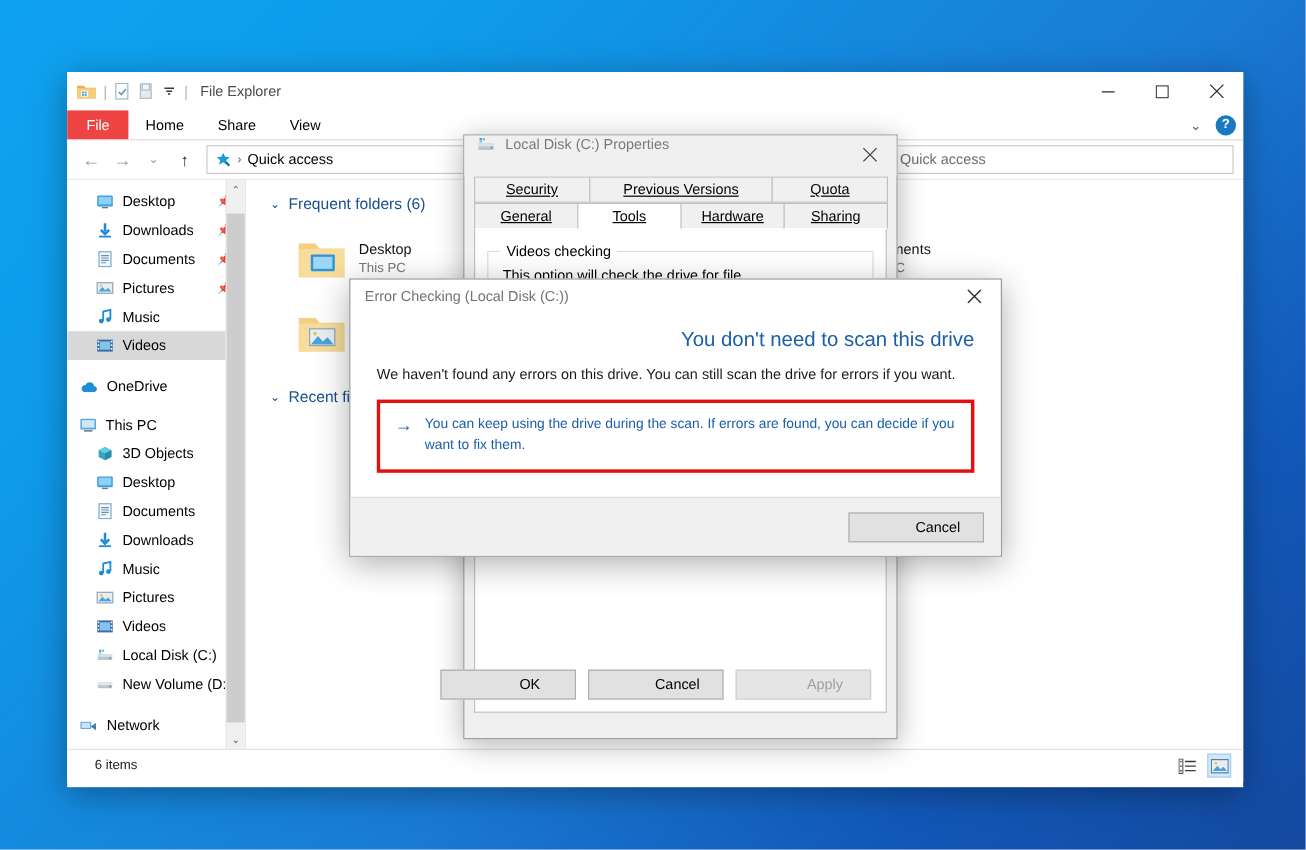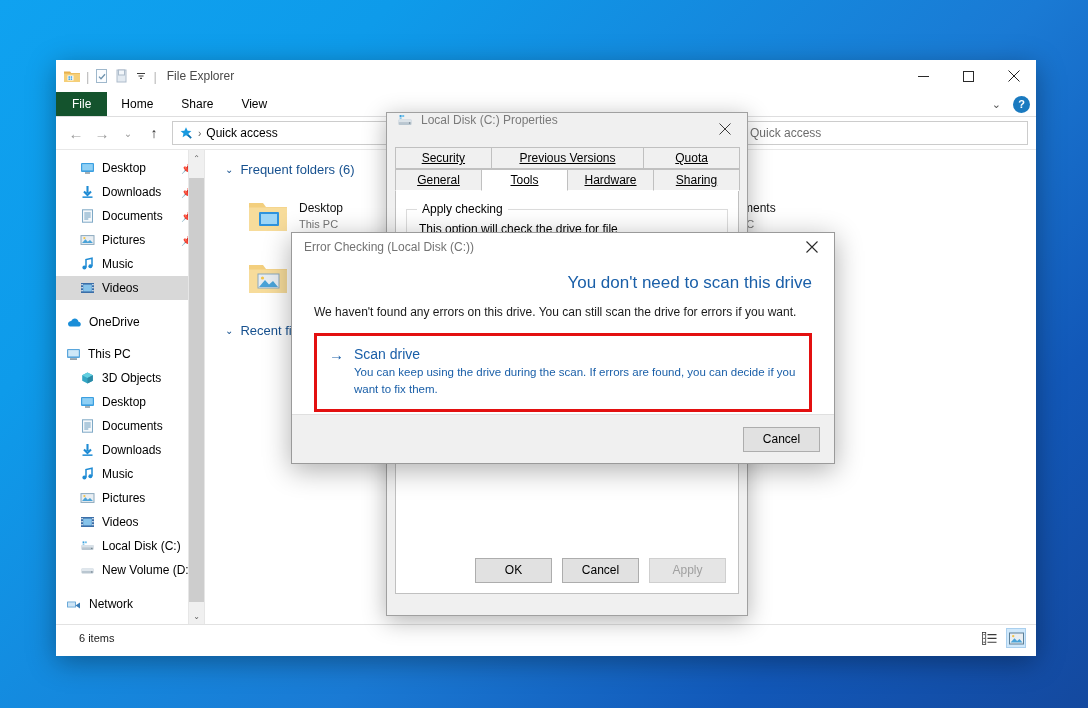--- a/index.html
+++ b/index.html
@@ -35,21 +35,21 @@
   .wc { width: 45px; height: 32px; display: flex; align-items: center; justify-content: center; color: #222; }
 
   .ribbonbar {
     height: 24px; position: relative; display: flex; align-items: stretch;
     border-bottom: 1px solid #dededf;
     background: #fff;
   }
   .rtab {
     padding: 0 14px; display: flex; align-items: center; font-size: 12px; color: #000;
   }
-  .rtab.file { background: #14532d; color: #fff; font-weight: normal; padding: 0 16px; }
+  .rtab.file { background: #ef4444; color: #fff; font-weight: normal; padding: 0 16px; }
   .ribbon-right { position: absolute; right: 6px; top: 0; height: 24px; display: flex; align-items: center; gap: 8px; }
   .chev { color: #555; font-size: 11px; padding: 0 4px; }
   .helpbtn {
     width: 17px; height: 17px; border-radius: 50%; background: #1a7ac0; color: #fff;
     font-size: 11px; display: flex; align-items: center; justify-content: center; font-weight: bold;
   }
 
   .navbar { height: 32px; display: flex; align-items: center; padding: 0 8px; gap: 2px; background: #fff; }
   .navbtn { width: 24px; height: 24px; display: flex; align-items: center; justify-content: center; font-size: 15px; color: #9a9a9a; }
   .navbtn.up { color: #2b2b2b; font-size: 14px; }
@@ -140,21 +140,21 @@
   .gb-legend {
     position: absolute; top: -8px; left: 10px; background: #fff; padding: 0 5px; font-size: 12px; color: #000;
   }
   .gb-text { font-size: 12px; color: #000; line-height: 1.5; }
   .pbuttons {
     position: absolute; left: 11px; right: 0; bottom: 0; height: 46px;
     display: flex; align-items: center; justify-content: flex-end; gap: 10px; padding-right: 12px;
   }
   .btn {
     min-width: 75px; height: 23px; border: 1px solid #adadad; background: #e1e1e1;
-    font-size: 12px; color: #000; display: flex; align-items: center; justify-content: center;
+    font-size: 12px; color: #000; display: flex; align-items: center; justify-content: center; padding-left: 36px;
   }
   .btn.disabled { color: #a0a0a0; border-color: #cfcfcf; background: #e5e5e5; }
 
   
   #errdlg {
     position: absolute; left: 291px; top: 232px; width: 542px; height: 230px;
     background: #fff; border: 1px solid #9a9a9a;
     box-shadow: 0 6px 26px rgba(0,0,0,.32);
   }
   .edlg-title { height: 28px; display: flex; align-items: center; padding-left: 12px; font-size: 12px; color: #737373; position: relative; }
@@ -589,21 +589,21 @@
       <div class="tabrow row2">
         <div class="tab">General</div>
         <div class="tab active">Tools</div>
         <div class="tab">Hardware</div>
         <div class="tab">Sharing</div>
       </div>
     </div>
 
     <div class="pbody">
       <div class="groupbox">
-        <span class="gb-legend">Apply checking</span>
+        <span class="gb-legend">Videos checking</span>
         <div class="gb-text">This option will check the drive for file</div>
       </div>
       <div class="pbuttons">
         <div class="btn">OK</div>
         <div class="btn">Cancel</div>
         <div class="btn disabled">Apply</div>
       </div>
     </div>
   </div>
 
@@ -616,21 +616,20 @@
           </svg>
       </span>
     </div>
     <div class="edlg-body">
       <div class="edlg-h1">You don't need to scan this drive</div>
       <div class="edlg-p">We haven't found any errors on this drive. You can still scan the drive for errors if you want.</div>
       <div class="cmdlink-wrap">
         <div class="cmdlink">
           <span class="cmd-arrow">→</span>
           <span>
-            <span class="cmd-main" style="display:block">Scan drive</span>
             <span class="cmd-sub" style="display:block">You can keep using the drive during the scan. If errors are found, you can decide if you want to fix them.</span>
           </span>
         </div>
       </div>
     </div>
     <div class="edlg-footer">
       <div class="btn">Cancel</div>
     </div>
   </div>
 

